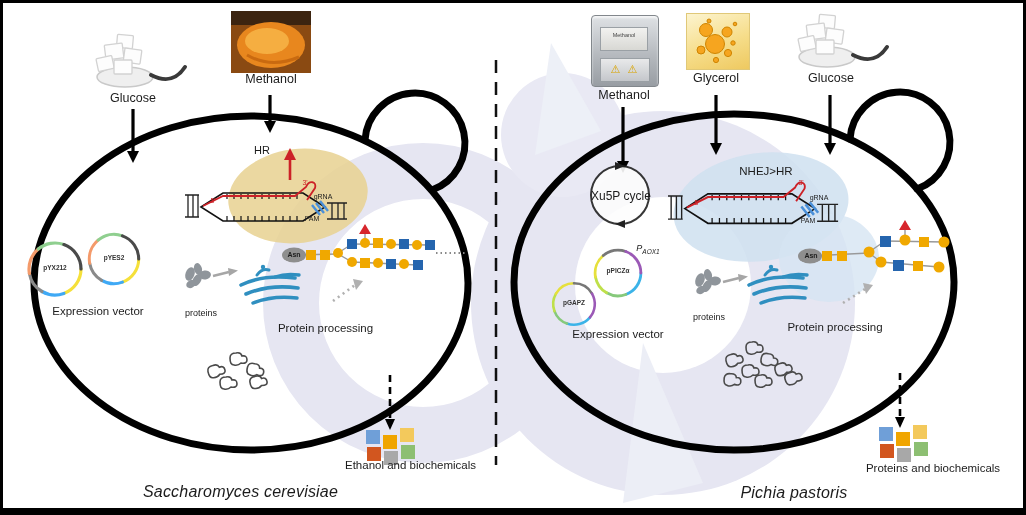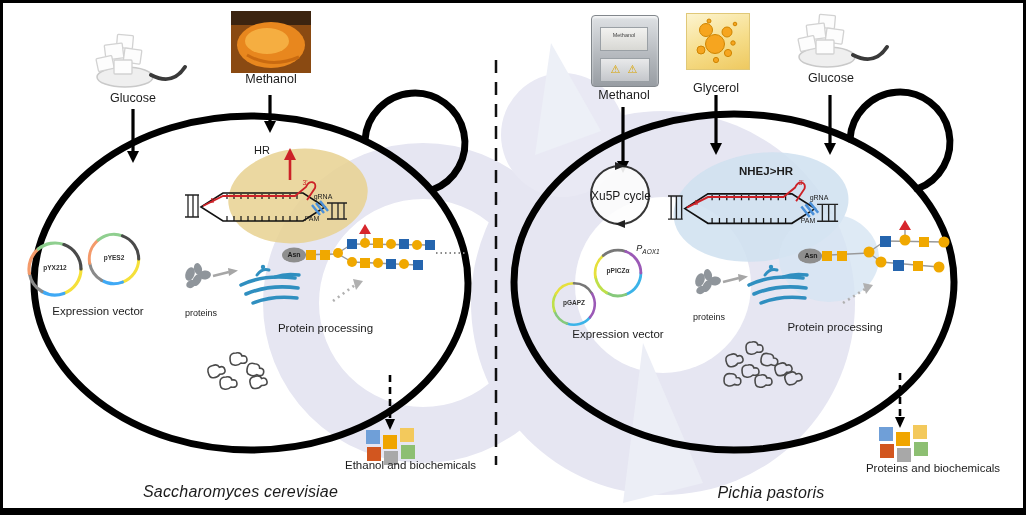--- a/index.html
+++ b/index.html
@@ -304,31 +304,31 @@
   <div class="lbl plname" style="left:30px;top:262px;width:44px">pYX212</div>
   <div class="lbl plname" style="left:91px;top:252px;width:40px">pYES2</div>
   <div class="lbl cap" style="left:22px;top:302px;width:146px">Expression vector</div>
   <div class="lbl" style="left:174px;top:306px;width:48px;font-size:9px">proteins</div>
   <div class="lbl cap" style="left:250px;top:319px;width:145px">Protein processing</div>
   <div class="lbl tiny" style="left:278px;top:248px;width:26px;font-weight:700">Asn</div>
   <div class="lbl org" style="left:120px;top:481px;width:235px">Saccharomyces cerevisiae</div>
   <div class="lbl cap" style="left:315px;top:456px;width:185px">Ethanol and biochemicals</div>
 
   <div class="lbl" style="left:575px;top:86px;width:92px;font-size:12.5px">Methanol</div>
-  <div class="lbl" style="left:666px;top:79px;width:94px;font-size:12.5px">Glycerol</div>
+  <div class="lbl" style="left:666px;top:69px;width:94px;font-size:12.5px">Glycerol</div>
   <div class="lbl" style="left:781px;top:69px;width:94px;font-size:12.5px">Glucose</div>
   <div class="lbl" style="left:588px;top:187px;width:58px;font-size:12px">Xu5P cycle</div>
-  <div class="lbl cap" style="left:712px;top:162px;width:102px;font-weight:700">NHEJ&gt;HR</div>
+  <div class="lbl cap" style="left:712px;top:162px;width:102px;font-weight:400">NHEJ&gt;HR</div>
   <div class="lbl red tiny" style="left:684px;top:196px;width:20px">5'</div>
   <div class="lbl red tiny" style="left:790px;top:176px;width:16px">3'</div>
   <div class="lbl tiny" style="left:799px;top:191px;width:34px">gRNA</div>
   <div class="lbl tiny" style="left:790px;top:214px;width:30px">PAM</div>
   <div class="lbl it" style="left:622px;top:241px;width:46px;font-size:9px"><span>P</span><sub style="font-size:6.5px">AOX1</sub></div>
   <div class="lbl plname" style="left:593px;top:265px;width:44px">pPICZα</div>
   <div class="lbl plname" style="left:549px;top:297px;width:44px">pGAPZ</div>
   <div class="lbl cap" style="left:542px;top:325px;width:146px">Expression vector</div>
   <div class="lbl" style="left:682px;top:310px;width:48px;font-size:9px">proteins</div>
   <div class="lbl cap" style="left:758px;top:318px;width:148px">Protein processing</div>
   <div class="lbl tiny" style="left:794px;top:249px;width:28px;font-weight:700">Asn</div>
   <div class="lbl cap" style="left:835px;top:459px;width:190px">Proteins and biochemicals</div>
-  <div class="lbl org" style="left:663px;top:482px;width:210px">Pichia pastoris</div>
+  <div class="lbl org" style="left:686px;top:482px;width:210px">Pichia pastoris</div>
 
 </div>
 
 </body></html>

